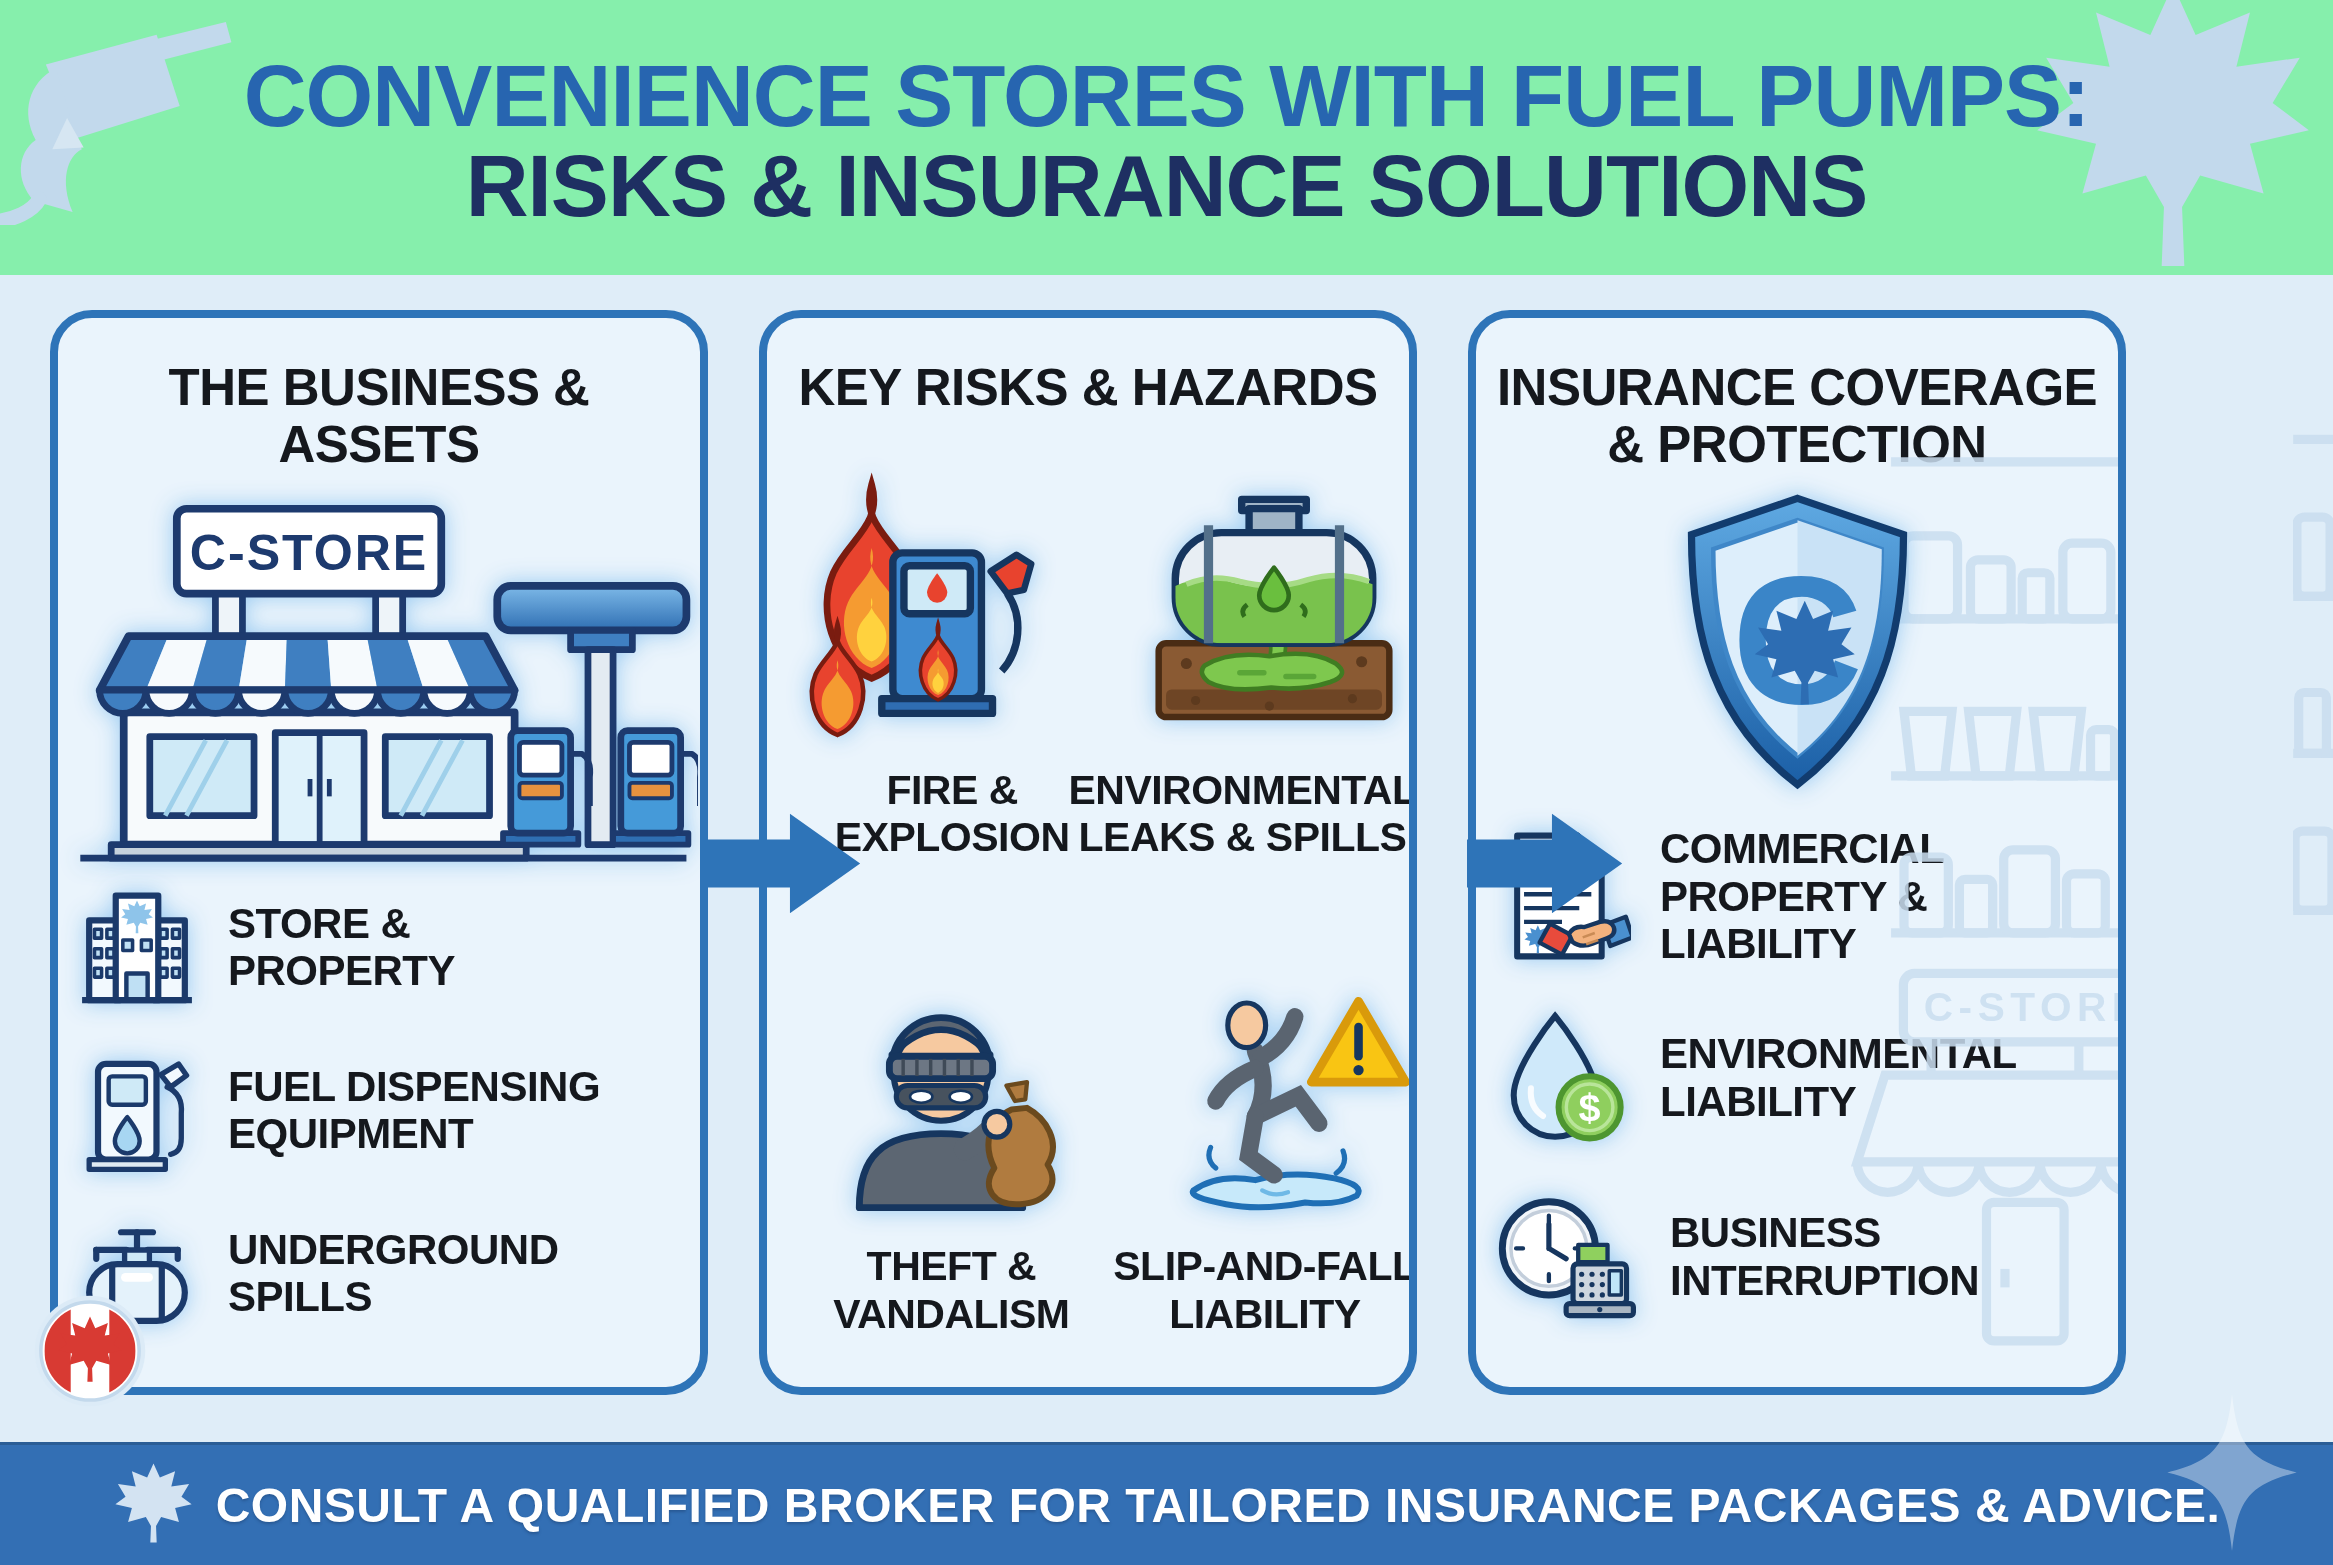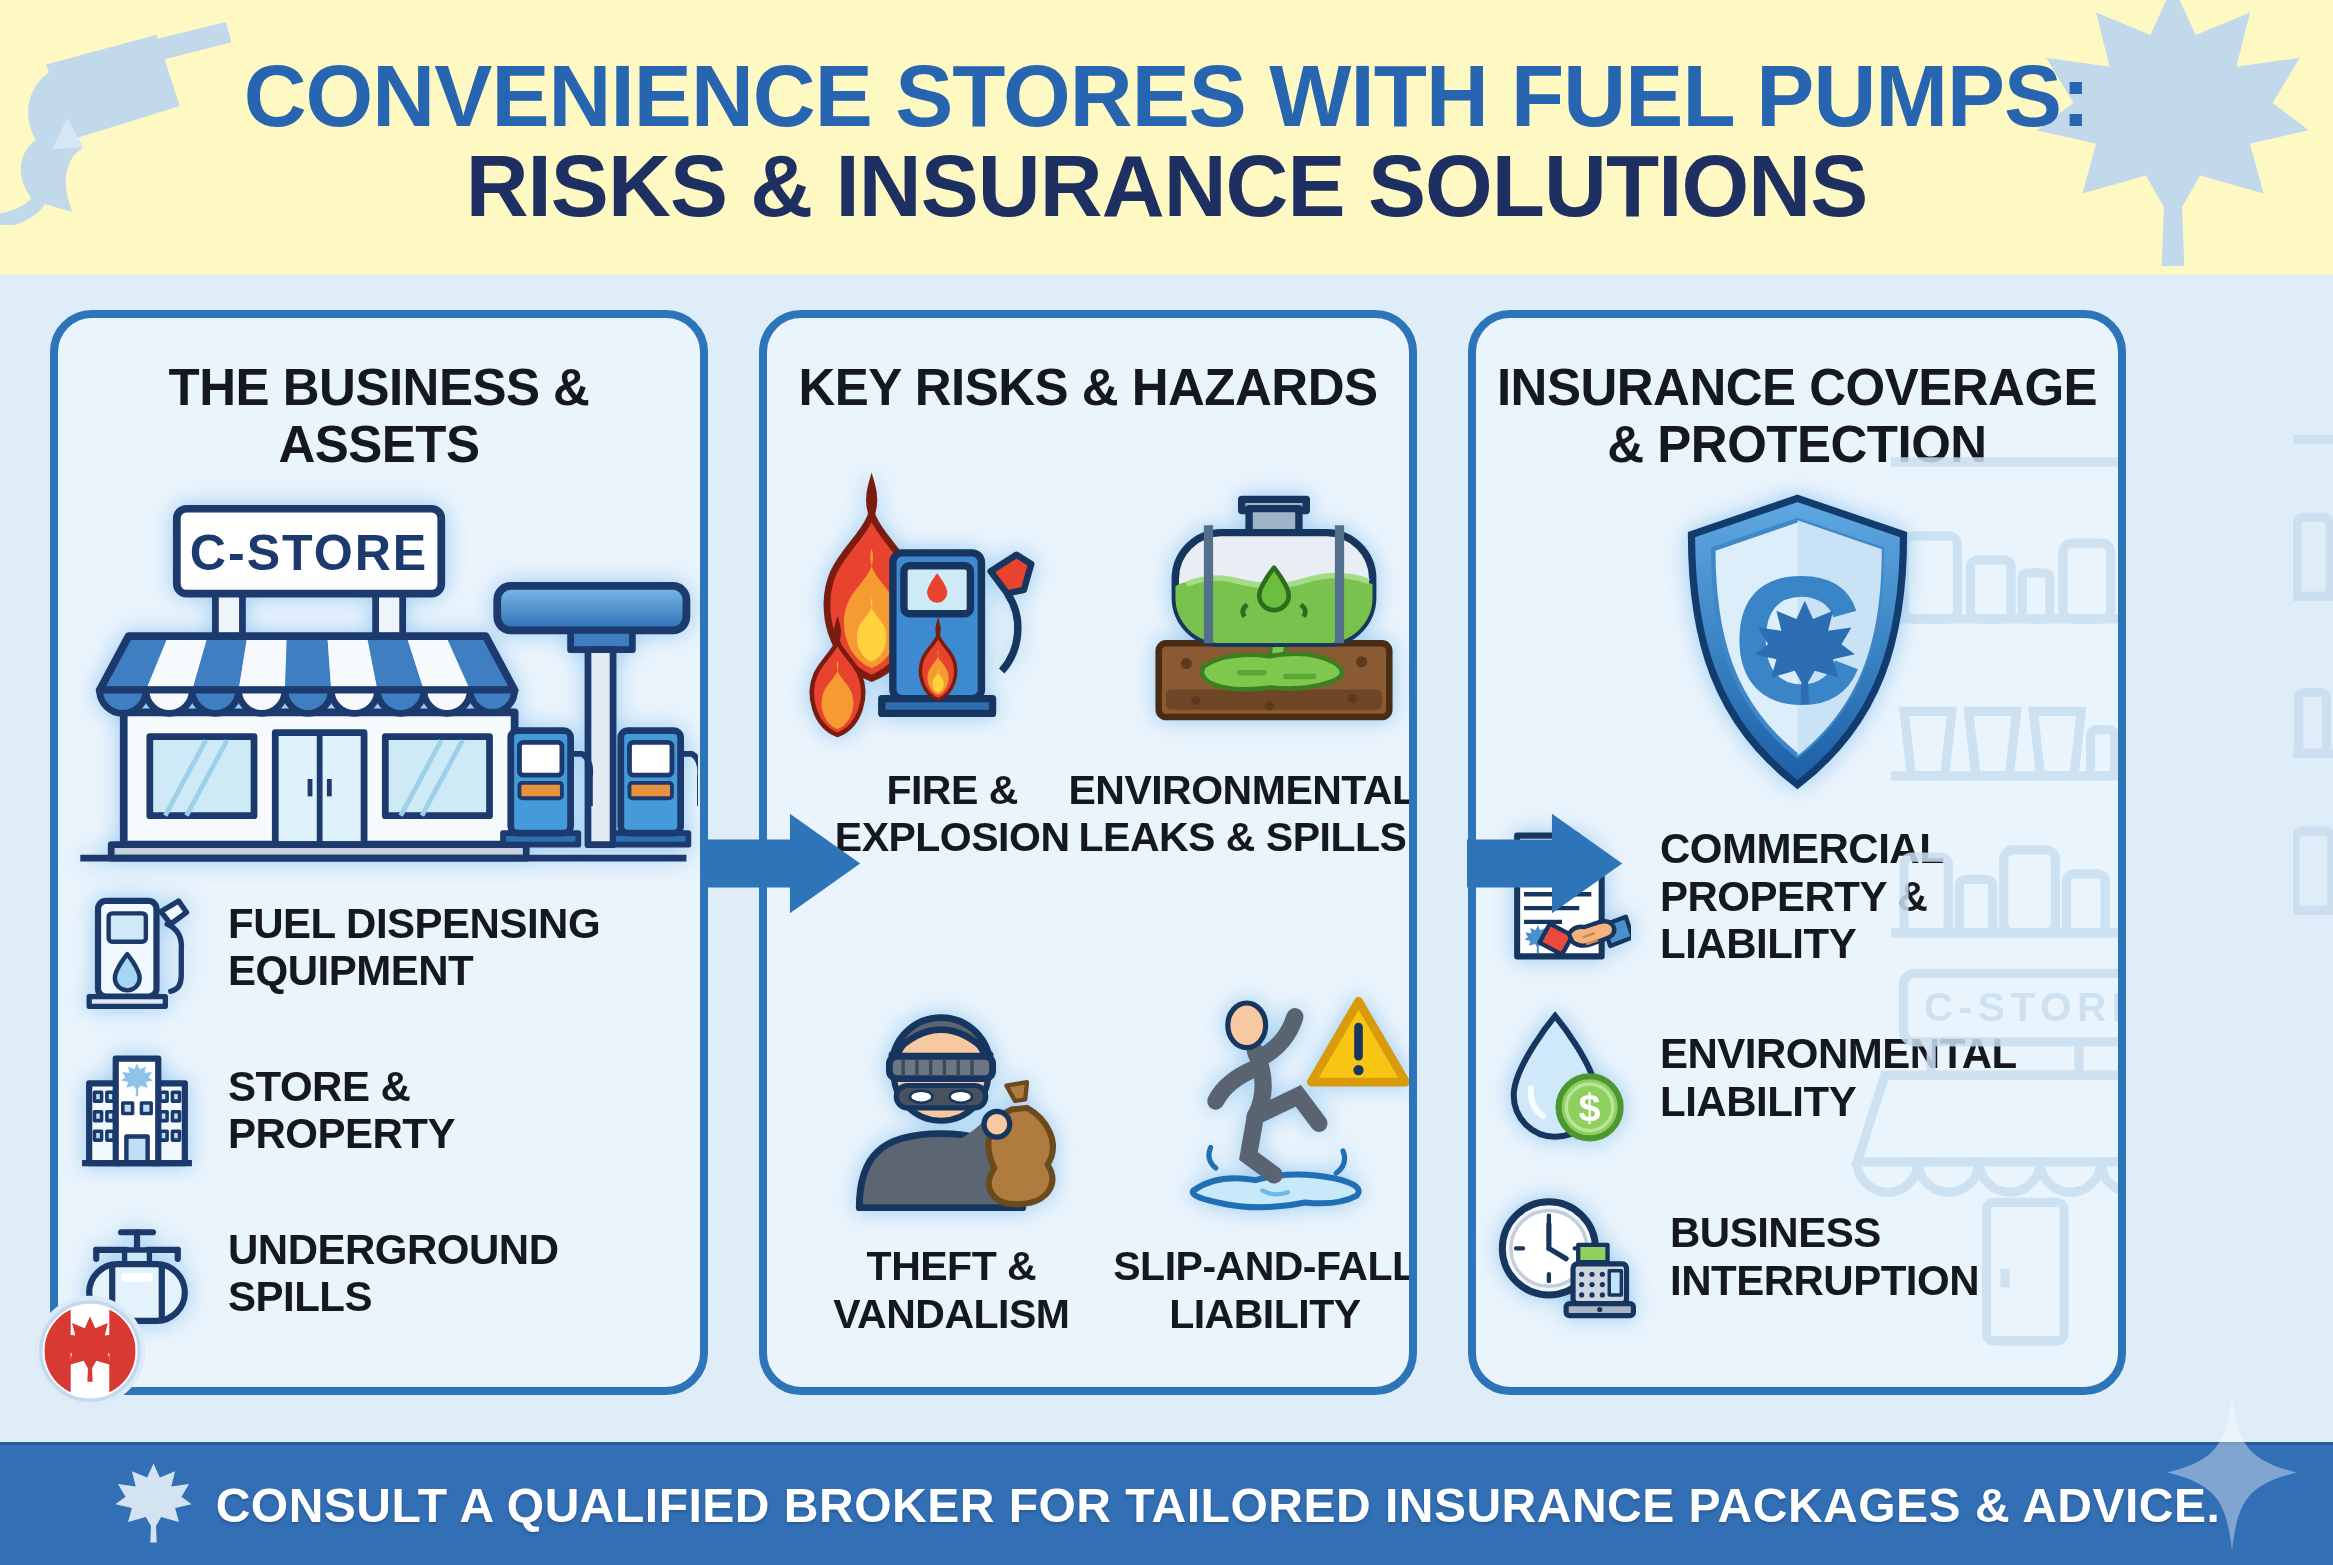--- a/index.html
+++ b/index.html
@@ -1,19 +1,19 @@
 <!DOCTYPE html>
 <html style="font-size:14.8px"><head>
 <meta charset="utf-8">
 <style>
   html,body{margin:0;padding:0;background:#b9cfe2;}
   .page{position:relative;width:2333px;height:1565px;background:#dfedf8;overflow:hidden;
         font-family:"Liberation Sans",sans-serif;}
   
-  .header-band{position:absolute;top:0;left:0;width:100%;height:275px;background:#fef9c3;}
+  .header-band{position:absolute;top:0;left:0;width:100%;height:275px;background:#86efac;}
   .title{position:absolute;left:0;width:100%;text-align:center;font-weight:bold;white-space:nowrap;}
   .title1{top:46px;font-size:87px;color:#2765b0;letter-spacing:-0.9px;}
   .title2{top:136px;font-size:87px;color:#1e2f62;letter-spacing:-0.9px;}
   .wm-nozzle{position:absolute;left:-5.5px;top:9.2px;}
   .wm-maple-tr{position:absolute;left:2027px;top:-13px;}
   
   .panels{position:absolute;top:310px;left:50px;width:2076px;height:1085px;display:flex;gap:51px;}
   .panel{flex:1 1 0;box-sizing:border-box;background:#eaf4fc;border:8.3px solid #2e74b8;border-radius:42px;
          position:relative;display:flex;flex-direction:column;align-items:center;overflow:hidden;}
   .panel h2{margin:41px 7.4px 0;font-size:51px;line-height:1.12;color:#15181d;text-align:center;
@@ -145,34 +145,20 @@
             <path d="M328,196 a24,24 0 0 0 48,0 Z" fill="#3f7fc1"></path>
             <path d="M376,196 a24,24 0 0 0 48,0 Z" fill="#f6fafd"></path>
             <path d="M424,196 a23,23 0 0 0 46,0 Z" fill="#3f7fc1"></path>
           </g>
         </g>
       </svg>
 
       <div class="vlist gap42">
         <div class="vrow">
           <svg class="ic glow" width="124" height="124" viewBox="0 0 140 140">
-            <g stroke="#1b3a6b" stroke-width="7" fill="#f2f9fe" stroke-linejoin="round" stroke-linecap="round">
-              <rect x="26" y="18" width="66" height="108" rx="9"></rect>
-              <rect x="38" y="32" width="42" height="32" rx="4" fill="#cfeaf7" stroke-width="5"></rect>
-              <path d="M59,78 C59,78 45,95 45,105 a14,14 0 0 0 28,0 C73,95 59,78 59,78 Z" fill="#a7d6f2" stroke-width="5"></path>
-              <rect x="16" y="126" width="86" height="11" fill="#dfeaf2" stroke-width="6"></rect>
-              <path d="M97,30 l20,-12 9,13 -18,13 Z" stroke-width="6"></path>
-              <path d="M104,44 q18,8 16,30 v28 q0,16 -12,18" fill="none" stroke-width="6"></path>
-            </g>
-          </svg>
-          <div class="vlabel">FUEL DISPENSING
-EQUIPMENT</div>
-        </div>
-        <div class="vrow">
-          <svg class="ic glow" width="124" height="124" viewBox="0 0 140 140">
             <g stroke="#1b3a6b" stroke-width="7" fill="#f2f9fe" stroke-linejoin="round">
               <rect x="16" y="40" width="34" height="90"></rect>
               <rect x="90" y="40" width="34" height="90"></rect>
               <rect x="46" y="12" width="48" height="118" fill="#ffffff"></rect>
               <g fill="#bfe0f4" stroke-width="4">
                 <rect x="22" y="50" width="8" height="10"></rect>
                   <rect x="36" y="50" width="8" height="10"></rect>
                 <rect x="22" y="72" width="8" height="10"></rect>
                   <rect x="36" y="72" width="8" height="10"></rect>
                 <rect x="22" y="94" width="8" height="10"></rect>
@@ -186,20 +172,34 @@
                 <rect x="54" y="62" width="11" height="12"></rect>
                   <rect x="75" y="62" width="11" height="12"></rect>
               </g>
               <rect x="58" y="100" width="24" height="30" fill="#bfe0f4" stroke-width="5"></rect>
               <line x1="8" y1="130" x2="132" y2="130"></line>
             </g>
             <use href="#leafP" transform="translate(70,36) scale(0.30)" fill="#8ec4ea"></use>
           </svg>
           <div class="vlabel">STORE &amp;
 PROPERTY</div>
+        </div>
+        <div class="vrow">
+          <svg class="ic glow" width="124" height="124" viewBox="0 0 140 140">
+            <g stroke="#1b3a6b" stroke-width="7" fill="#f2f9fe" stroke-linejoin="round" stroke-linecap="round">
+              <rect x="26" y="18" width="66" height="108" rx="9"></rect>
+              <rect x="38" y="32" width="42" height="32" rx="4" fill="#cfeaf7" stroke-width="5"></rect>
+              <path d="M59,78 C59,78 45,95 45,105 a14,14 0 0 0 28,0 C73,95 59,78 59,78 Z" fill="#a7d6f2" stroke-width="5"></path>
+              <rect x="16" y="126" width="86" height="11" fill="#dfeaf2" stroke-width="6"></rect>
+              <path d="M97,30 l20,-12 9,13 -18,13 Z" stroke-width="6"></path>
+              <path d="M104,44 q18,8 16,30 v28 q0,16 -12,18" fill="none" stroke-width="6"></path>
+            </g>
+          </svg>
+          <div class="vlabel">FUEL DISPENSING
+EQUIPMENT</div>
         </div>
         <div class="vrow">
           <svg class="ic glow" width="124" height="124" viewBox="0 0 140 140">
             <g stroke="#1b3a6b" stroke-width="7" fill="#e4f2fb" stroke-linejoin="round" stroke-linecap="round">
               <line x1="24" y1="44" x2="58" y2="44"></line>
                 <line x1="82" y1="44" x2="116" y2="44"></line>
               <path d="M24,44 v10 M116,44 v10" fill="none"></path>
               <line x1="70" y1="24" x2="70" y2="44"></line>
                 <line x1="52" y1="24" x2="88" y2="24"></line>
               <rect x="56" y="44" width="28" height="16" fill="#cfeaf7" stroke-width="6"></rect>

